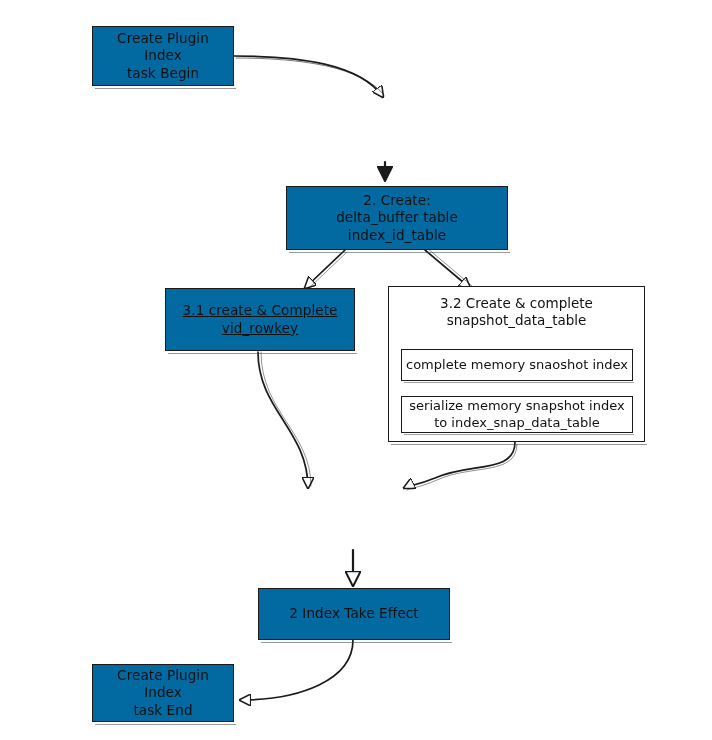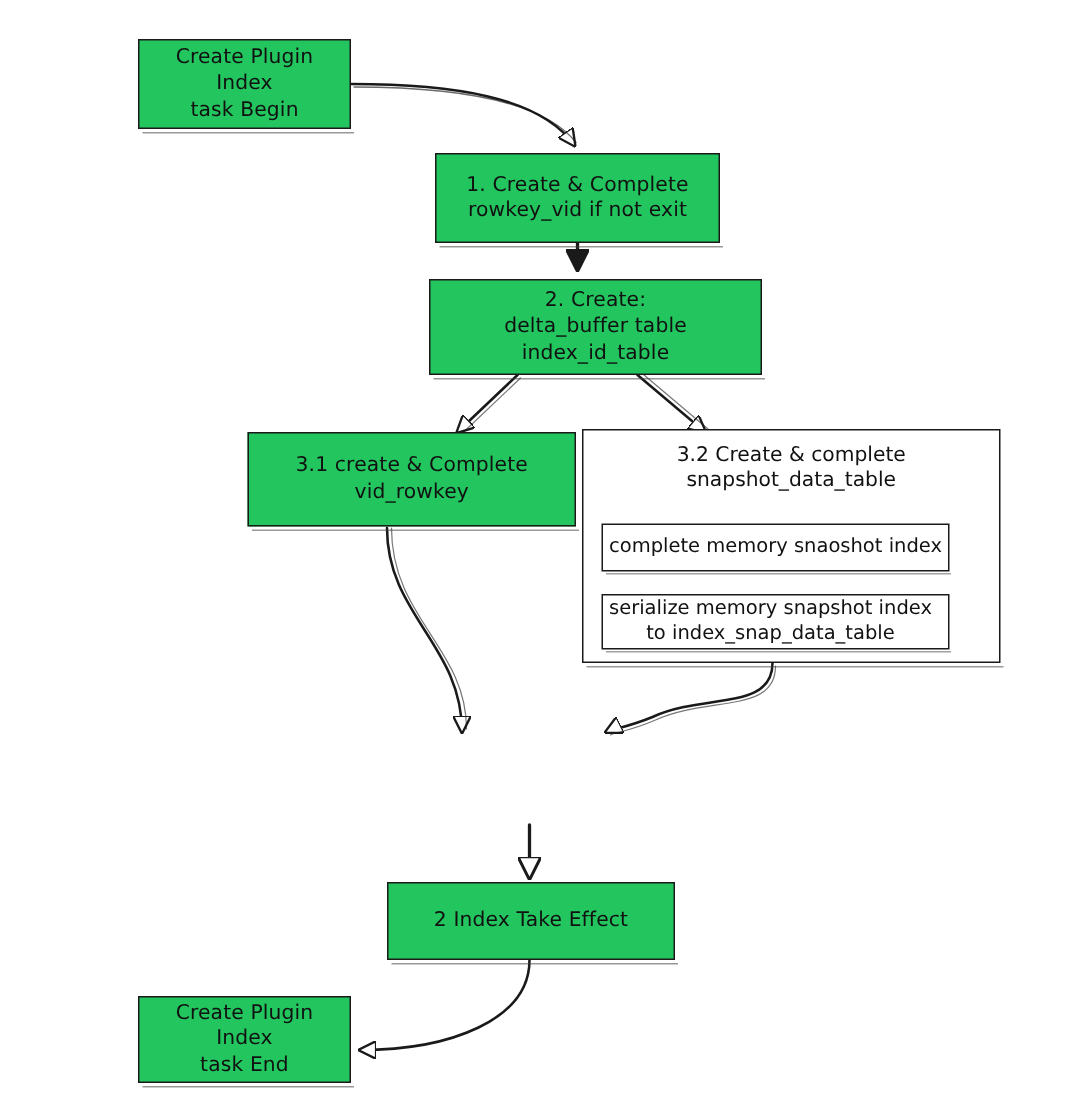--- a/index.html
+++ b/index.html
@@ -20,21 +20,21 @@
   #diagram-svg {
     position: absolute;
     left: 0;
     top: 0;
     width: 712px;
     height: 740px;
   }
   .node-box {
     position: absolute;
     box-sizing: border-box;
-    background: #22c55e;
+    background: #0369a1;
     border: 1.6px solid #1a1a1a;
     display: flex;
     align-items: center;
     justify-content: center;
     text-align: center;
     color: #111111;
     font-family: "DejaVu Sans", sans-serif;
   }
   .node-label {
     display: block;
@@ -59,20 +59,21 @@
     color: #111111;
     padding-top: 8px;
   }
   .sub-box {
     position: absolute;
     box-sizing: border-box;
     background: #ffffff;
     border: 1.6px solid #1a1a1a;
     display: flex;
     align-items: center;
+    justify-content: center;
     text-align: center;
   }
   .sub-label {
     display: block;
     white-space: pre-line;
     line-height: 1.28;
     font-size: 13px;
     color: #111111;
     padding: 0 4px;
   }
@@ -136,37 +137,33 @@
 
       <path d="M 353 640 C 353 680, 300 700, 240 700" marker-end="url(#ah)"></path>
     </g>
   </svg>
 
   <div class="node-box" style="left:92px; top:26px; width:142px; height:60px;">
     <span class="node-label">Create Plugin Index
 task Begin</span>
   </div>
 
-  <div class="node-box" style="left:290px; top:102px; width:190px; height:60px;">
-    <span class="node-label">1. Create &amp; Complete
-rowkey_vid if not exit</span>
-  </div>
 
   <div class="node-box" style="left:286px; top:186px; width:222px; height:64px;">
     <span class="node-label">2. Create:
 delta_buffer table
 index_id_table</span>
   </div>
 
-  <div class="node-box" style="left:165px; top:288px; width:219px; height:63px;">
+  <div class="node-box" style="left:165px; top:288px; width:190px; height:63px;text-decoration:underline;">
     <span class="node-label">3.1 create &amp; Complete
 vid_rowkey</span>
   </div>
 
-  <div class="node-group" style="left:388px; top:286px; width:279px; height:156px;">
+  <div class="node-group" style="left:388px; top:286px; width:257px; height:156px;">
     <span class="group-title">3.2 Create &amp; complete
 snapshot_data_table</span>
 
     <div class="sub-box" style="left:12px; top:62px; width:232px; height:32px;">
       <span class="sub-label">complete memory snaoshot index</span>
     </div>
 
     <div class="sub-box" style="left:12px; top:109px; width:232px; height:37px;">
       <span class="sub-label">serialize memory snapshot index
 to index_snap_data_table</span>

